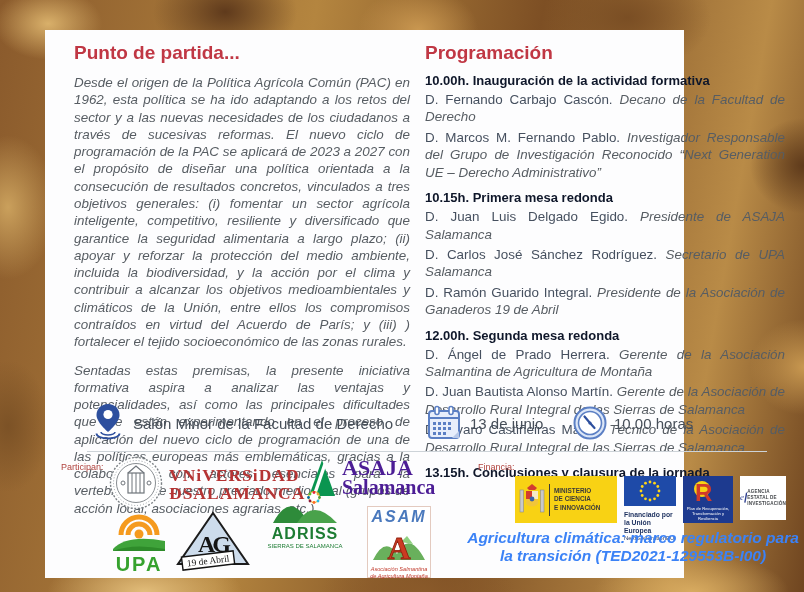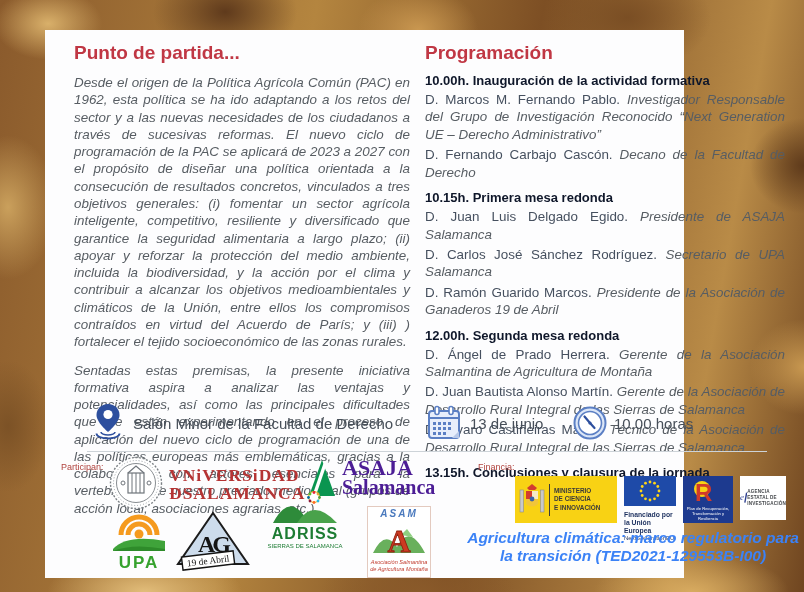--- a/index.html
+++ b/index.html
@@ -36,23 +36,23 @@
   .ev-text{font-size:15px;color:#474f59;}
   
   .divider{position:absolute;left:42px;top:421px;width:680px;height:1px;background:#cdd3d8;}
   .mini-label{position:absolute;font-size:9px;color:#b0433e;}
   .usal-word{position:absolute;left:124px;top:437px;font-family:Liberation Serif, serif;font-weight:700;color:#b53434;font-size:17.5px;line-height:1.02;letter-spacing:1px;}
   .asaja{position:absolute;left:262px;top:428px;display:flex;gap:5px;align-items:flex-start;}
   .asaja-txt{font-family:"Liberation Serif",serif;font-weight:700;color:#4c1d95;line-height:.92;}
   .asaja-l1{font-size:22px;}
   .asaja-l2{font-size:20px;}
   .upa{position:absolute;left:64px;top:477px;width:60px;text-align:center;}
-  .upa-label{font-weight:700;color:#36a22e;font-size:17px;letter-spacing:2px;margin-top:-2px;}
+  .upa-label{font-weight:700;color:#36a22e;font-size:20px;letter-spacing:2px;margin-top:-2px;}
   .asam{position:absolute;left:322px;top:476px;width:62px;height:70px;border:1px solid #e3cabf;text-align:center;background:#fff;}
-  .asam-name{font-weight:700;font-style:italic;color:#4a79bd;font-size:10px;letter-spacing:2px;margin-top:1px;}
+  .asam-name{font-weight:700;font-style:italic;color:#4a79bd;font-size:16px;letter-spacing:2px;margin-top:1px;}
   .asam-sub{font-size:5.6px;font-style:italic;color:#c0392b;line-height:1.25;}
   .funder-row{position:absolute;left:470px;top:446px;display:flex;gap:7px;align-items:flex-start;}
   .ministerio{width:102px;height:47px;background:#f8d214;display:flex;align-items:center;gap:4px;padding:0 4px;box-sizing:border-box;}
   .min-div{width:1px;height:32px;background:#3a3a3a;}
   .min-txt{font-size:6.4px;font-weight:700;color:#3a3a3a;line-height:1.3;}
   .eu{width:52px;text-align:left;}
   .eu-txt1{font-size:6.8px;font-weight:700;color:#1b2f5e;line-height:1.15;margin-top:1px;}
   .eu-txt2{font-size:6px;color:#1b2f5e;margin-top:1px;}
   .plan{width:50px;height:47px;background:#1d3a8f;position:relative;}
   .aei{width:46px;height:44px;background:#fff;display:flex;align-items:center;}
@@ -69,27 +69,27 @@
     <div class="col-left">
       <h2 class="sec">Punto de partida...</h2>
       <p class="body">Desde el origen de la Política Agrícola Común (PAC) en 1962, esta política se ha ido adaptando a los retos del sector y a las nuevas necesidades de los ciudadanos a través de sucesivas reformas. El nuevo ciclo de programación de la PAC se aplicará de 2023 a 2027 con el propósito de diseñar una política orientada a la consecución de resultados concretos, vinculados a tres objetivos generales: (i) fomentar un sector agrícola inteligente, competitivo, resiliente y diversificado que garantice la seguridad alimentaria a largo plazo; (ii) apoyar y reforzar la protección del medio ambiente, incluida la biodiversidad, y la acción por el clima y contribuir a alcanzar los objetivos medioambientales y climáticos de la Unión, entre ellos los compromisos contraídos en virtud del Acuerdo de París; y (iii) ) fortalecer el tejido socioeconómico de las zonas rurales.</p>
       <p class="body">Sentadas estas premisas, la presente iniciativa formativa aspira a analizar las ventajas y potencialidades, así como las principales dificultades que se están experimentando en el proceso de aplicación del nuevo ciclo de programación de una de las políticas europeas más emblemáticas, gracias a la colaboración con actores esenciales para la vertebración de nuestro preciado medio rural (grupos de acción local, asociaciones agrarias, etc.)</p>
     </div>
 
     <div class="col-right">
       <h2 class="sec">Programación</h2>
 
       <h3 class="slot">10.00h. Inauguración de la actividad formativa</h3>
+      <p class="speaker"><span class="sp-name">D. Fernando Carbajo Cascón.</span> <span class="sp-role">Decano de la Facultad de Derecho</span></p>
       <p class="speaker"><span class="sp-name">D. Marcos M. Fernando Pablo.</span> <span class="sp-role">Investigador Responsable del Grupo de Investigación Reconocido “Next Generation UE – Derecho Administrativo”</span></p>
-      <p class="speaker"><span class="sp-name">D. Fernando Carbajo Cascón.</span> <span class="sp-role">Decano de la Facultad de Derecho</span></p>
 
       <h3 class="slot">10.15h. Primera mesa redonda</h3>
       <p class="speaker"><span class="sp-name">D. Juan Luis Delgado Egido.</span> <span class="sp-role">Presidente de ASAJA Salamanca</span></p>
       <p class="speaker"><span class="sp-name">D. Carlos José Sánchez Rodríguez.</span> <span class="sp-role">Secretario de UPA Salamanca</span></p>
-      <p class="speaker"><span class="sp-name">D. Ramón Guarido Marcos.</span> <span class="sp-role">Presidente de la Asociación de Ganaderos 19 de Abril</span></p>
+      <p class="speaker"><span class="sp-name">D. Ramón Guarido Integral.</span> <span class="sp-role">Presidente de la Asociación de Ganaderos 19 de Abril</span></p>
 
 
       <h3 class="slot">12.00h. Segunda mesa redonda</h3>
       <p class="speaker"><span class="sp-name">D. Ángel de Prado Herrera.</span> <span class="sp-role">Gerente de la Asociación Salmantina de Agricultura de Montaña</span></p>
       <p class="speaker"><span class="sp-name">D. Juan Bautista Alonso Martín.</span> <span class="sp-role">Gerente de la Asociación de Desarrollo Rural Integral de las Sierras de Salamanca</span></p>
       <p class="speaker"><span class="sp-name">D. Álvaro Castiñeiras Martín.</span> <span class="sp-role">Técnico de la Asociación de Desarrollo Rural Integral de las Sierras de Salamanca</span></p>
 
       <h3 class="slot">13.15h. Conclusiones y clausura de la jornada</h3>
     </div>
 

